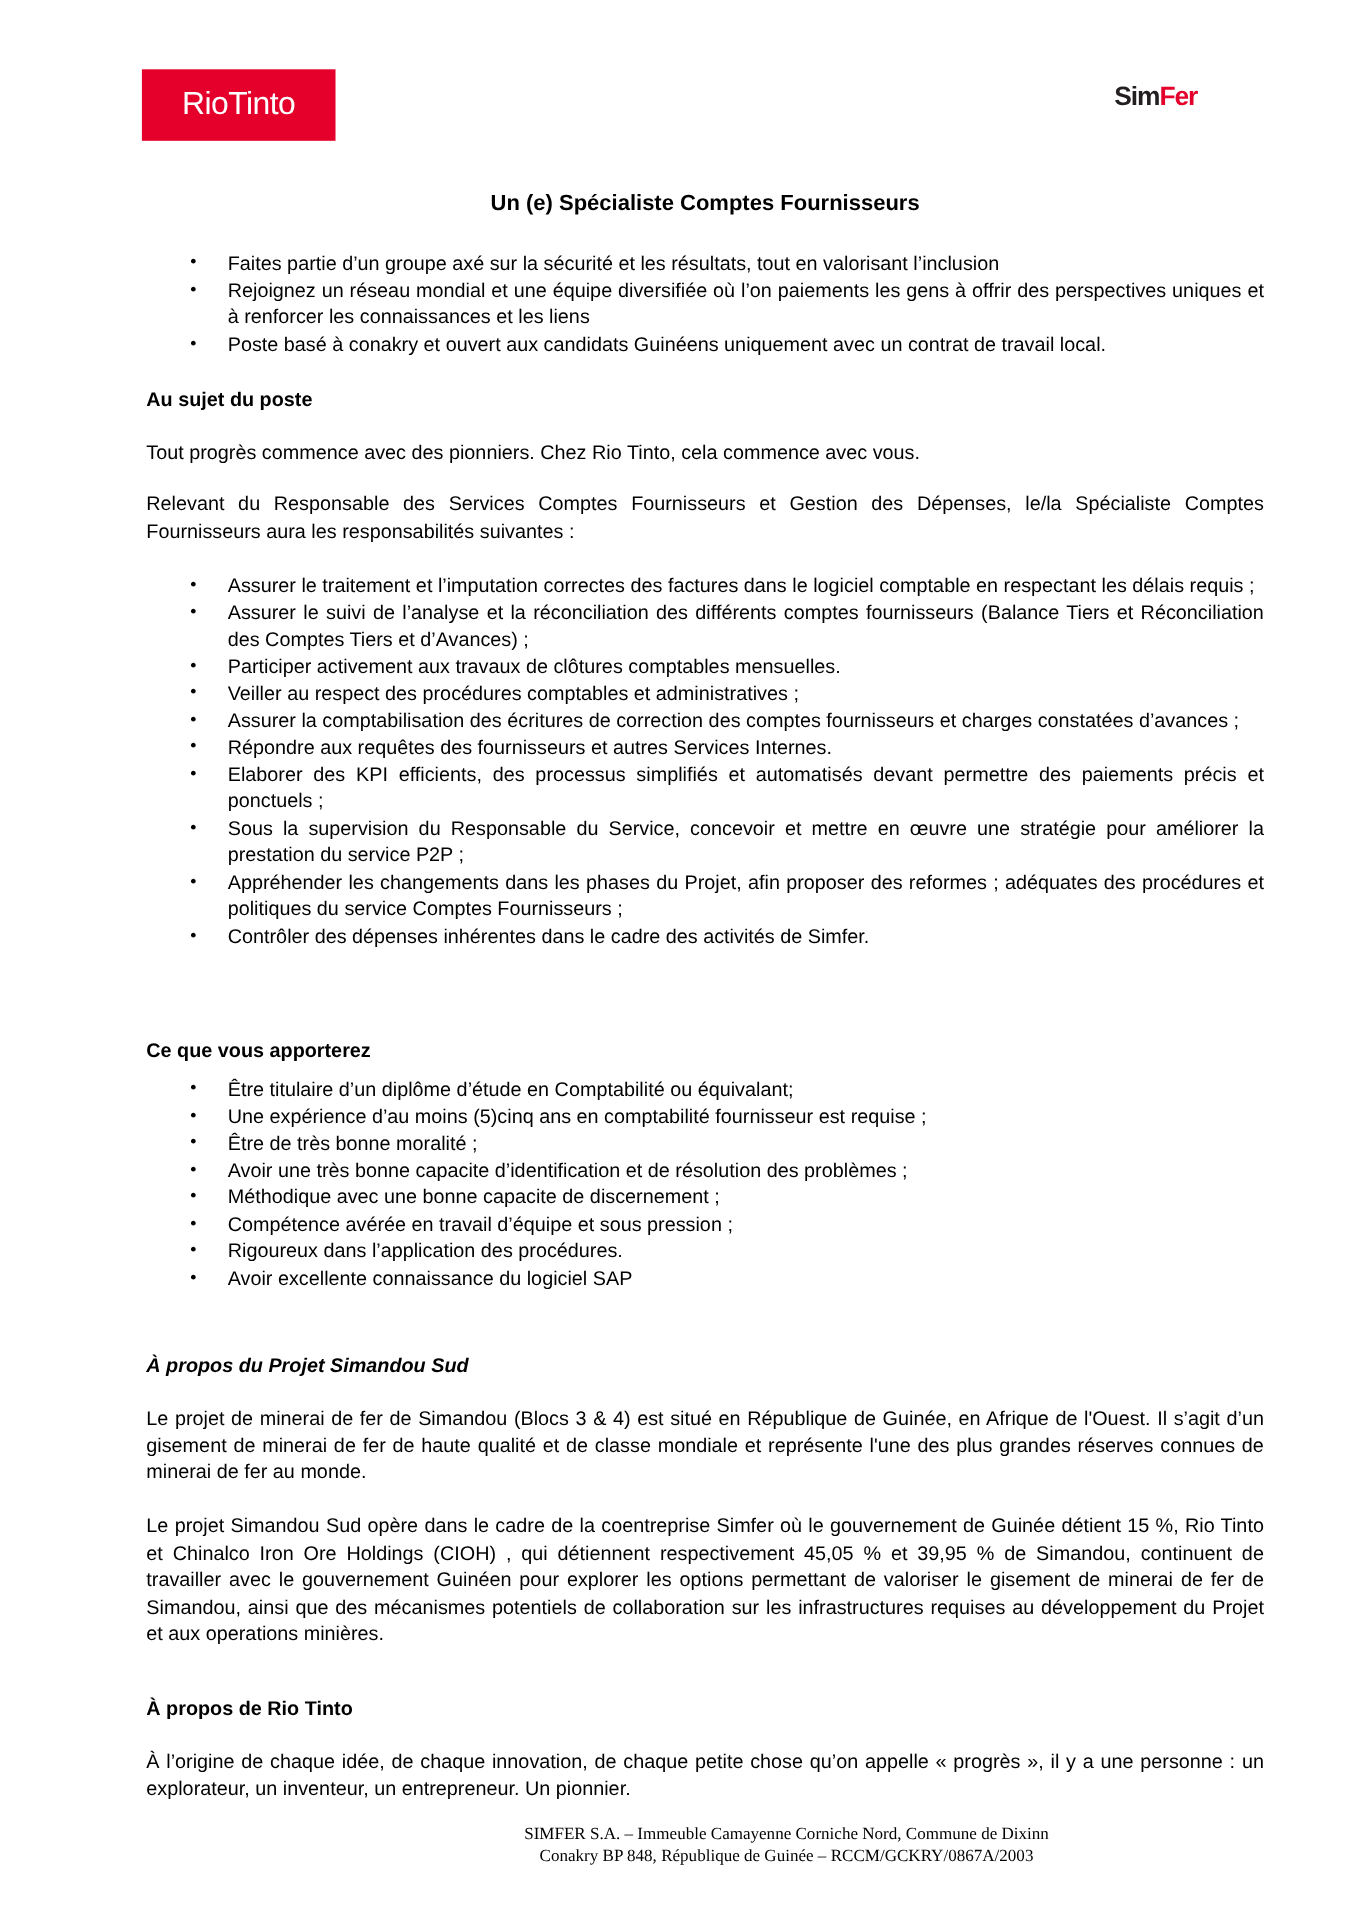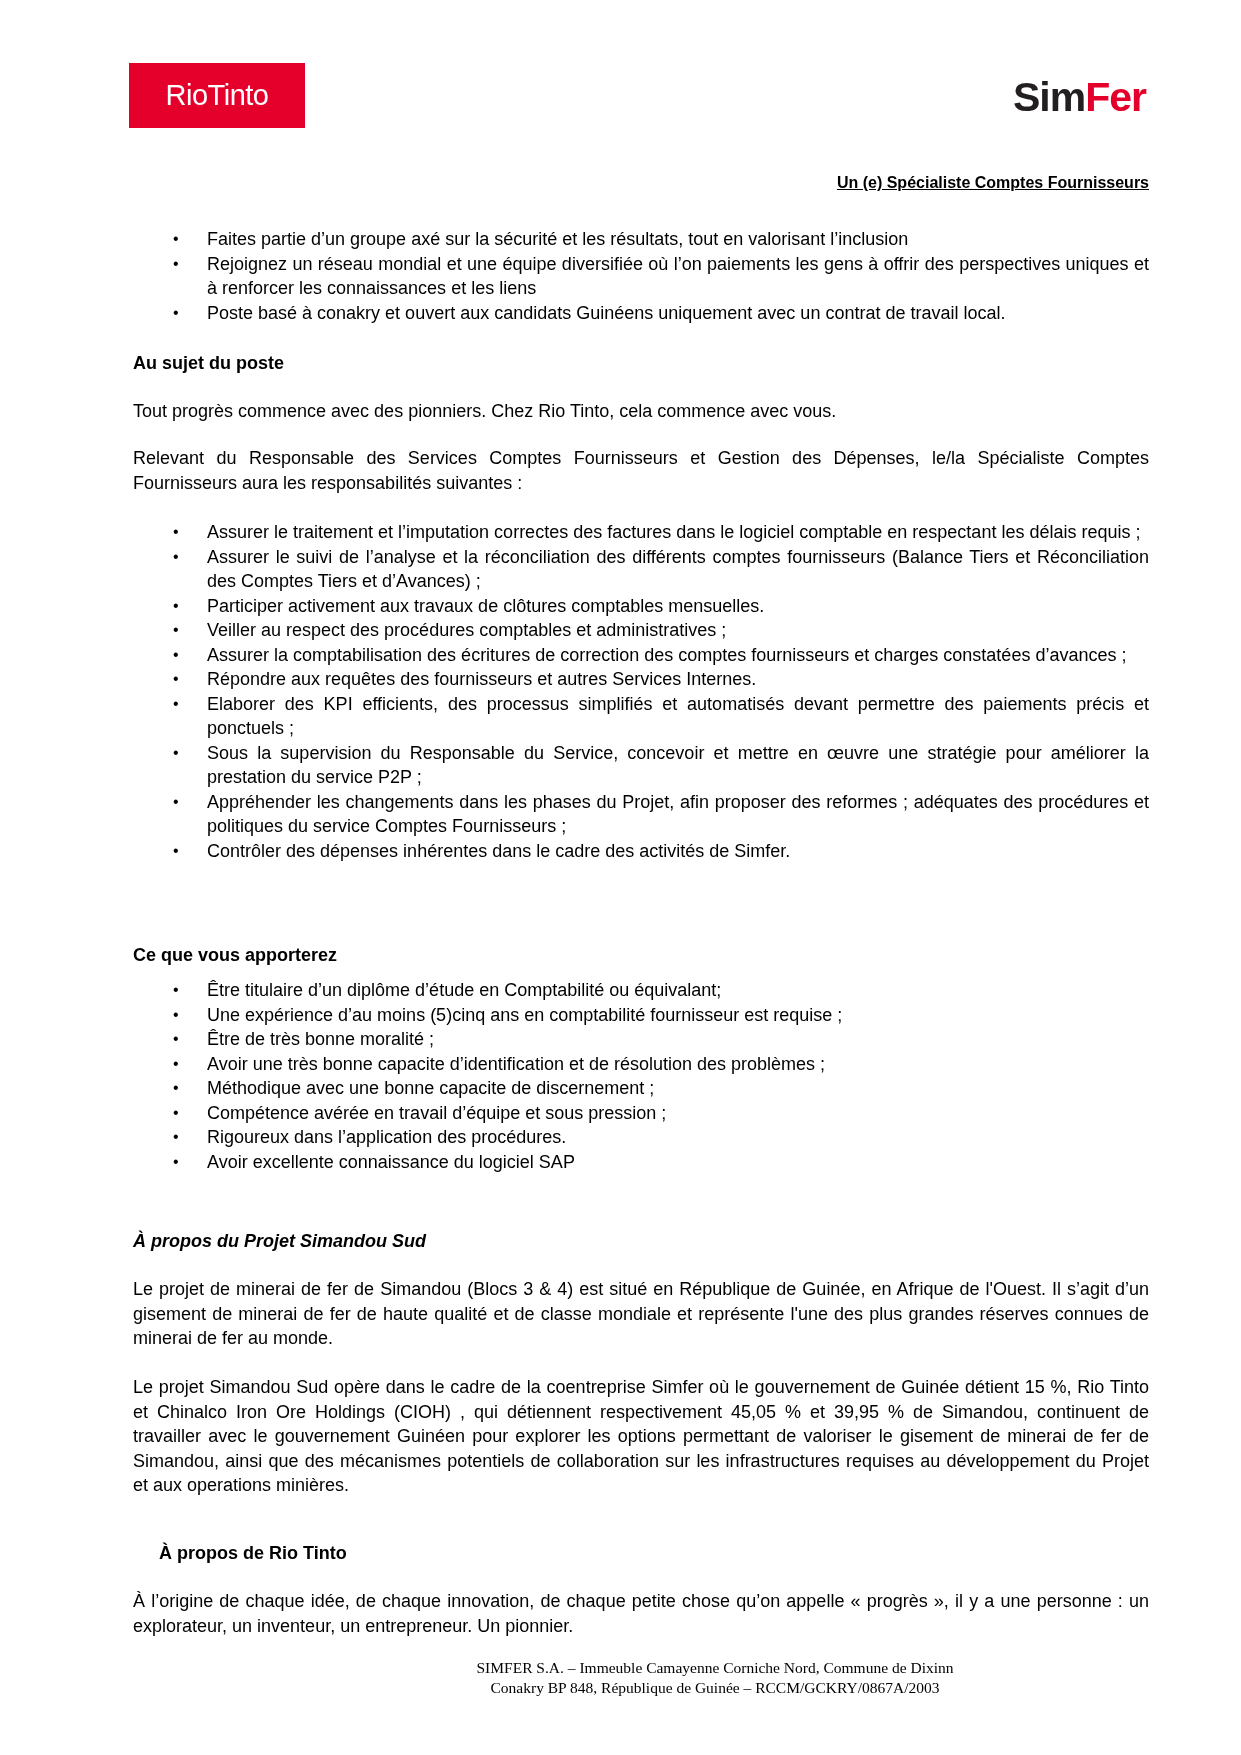--- a/index.html
+++ b/index.html
@@ -2,26 +2,26 @@
 <html><head>
 <meta charset="utf-8">
 <style>
   html, body { margin: 0; padding: 0; background: #ffffff; }
   body { width: 1241px; height: 1755px; position: relative; overflow: hidden;
          font-family: "Liberation Sans", sans-serif; color: #000; }
   .logo-rt { position: absolute; left: 129px; top: 63px; width: 176px; height: 65px;
              background: #e4002b; display: flex; align-items: center; justify-content: center; }
   .logo-rt span { font-family: Liberation Sans, sans-serif; color: #fff; font-size: 29px; letter-spacing: -0.5px; }
   .logo-sf { position: absolute; left: 1013px; top: 74px; font-family: "Liberation Sans", sans-serif;
-             font-weight: bold; font-size: 41px; letter-spacing: -1px; }
+             font-weight: bold; font-size: 24px; letter-spacing: -1px; }
   .logo-sf .sim { color: #231f20; }
   .logo-sf .fer { color: #e4002b; }
   .content { position: absolute; left: 133px; top: 0; width: 1016px; }
-  .title { position: absolute; left: 0; top: 174px; width: 1016px; text-align: right;
-           font-weight: bold; font-size: 16px; text-decoration: underline; }
+  .title { position: absolute; left: 0; top: 174px; width: 1016px; text-align: center;
+           font-weight: bold; font-size: 20px; }
   .p, .h { position: absolute; left: 0; width: 1016px; font-size: 18px; line-height: 24.5px; text-align: justify; }
   .h { font-weight: bold; }
   ul.bl { position: absolute; left: 0; width: 1016px; margin: 0; padding: 0; list-style: none; }
   ul.bl li { position: relative; padding-left: 74px; font-size: 18px; line-height: 24.5px; text-align: justify; }
   ul.bl li::before { content: "\2022"; position: absolute; left: 40px; top: 0; font-size: 16px; }
   .footer { position: absolute; left: 0; top: 1658px; width: 1130px; padding-left: 300px; box-sizing: border-box;
             text-align: center; font-family: "Liberation Serif", serif; font-size: 15.5px; line-height: 20px; }
 </style>
 </head>
 <body>
@@ -68,20 +68,20 @@
     <li>Méthodique avec une bonne capacite de discernement ;</li>
     <li>Compétence avérée en travail d’équipe et sous pression ;</li>
     <li>Rigoureux dans l’application des procédures.</li>
     <li>Avoir excellente connaissance du logiciel SAP</li>
   </ul>
 
   <div class="h" style="top:1229px;font-style:italic;">À propos du Projet Simandou Sud</div>
   <div class="p" style="top:1277px;">Le projet de minerai de fer de Simandou (Blocs 3 &amp; 4) est situé en République de Guinée, en Afrique de l'Ouest. Il s’agit d’un gisement de minerai de fer de haute  qualité et de classe mondiale et représente l'une des plus grandes réserves connues de minerai de fer au monde.</div>
   <div class="p" style="top:1375px;">Le projet Simandou Sud opère dans le cadre de la coentreprise Simfer où le gouvernement de Guinée détient 15 %, Rio Tinto et Chinalco Iron Ore Holdings (CIOH) , qui détiennent respectivement 45,05 % et 39,95 % de Simandou, continuent de travailler avec le gouvernement Guinéen pour explorer les options permettant de valoriser le gisement de minerai de fer de Simandou, ainsi que des mécanismes potentiels de collaboration sur les infrastructures requises au développement du Projet et aux operations minières.</div>
 
-  <div class="h" style="top:1541px;margin-left:26px;">À propos de Rio Tinto</div>
+  <div class="h" style="top:1541px;">À propos de Rio Tinto</div>
   <div class="p" style="top:1589px;">À l’origine de chaque idée, de chaque innovation, de chaque petite chose qu’on appelle « progrès », il y a une personne : un explorateur, un inventeur, un entrepreneur. Un pionnier.</div>
 </div>
 
 <div class="footer">
   <div>SIMFER S.A. – Immeuble Camayenne Corniche Nord, Commune de Dixinn</div>
   <div>Conakry BP 848, République de Guinée – RCCM/GCKRY/0867A/2003</div>
 </div>
 
 </body></html>

